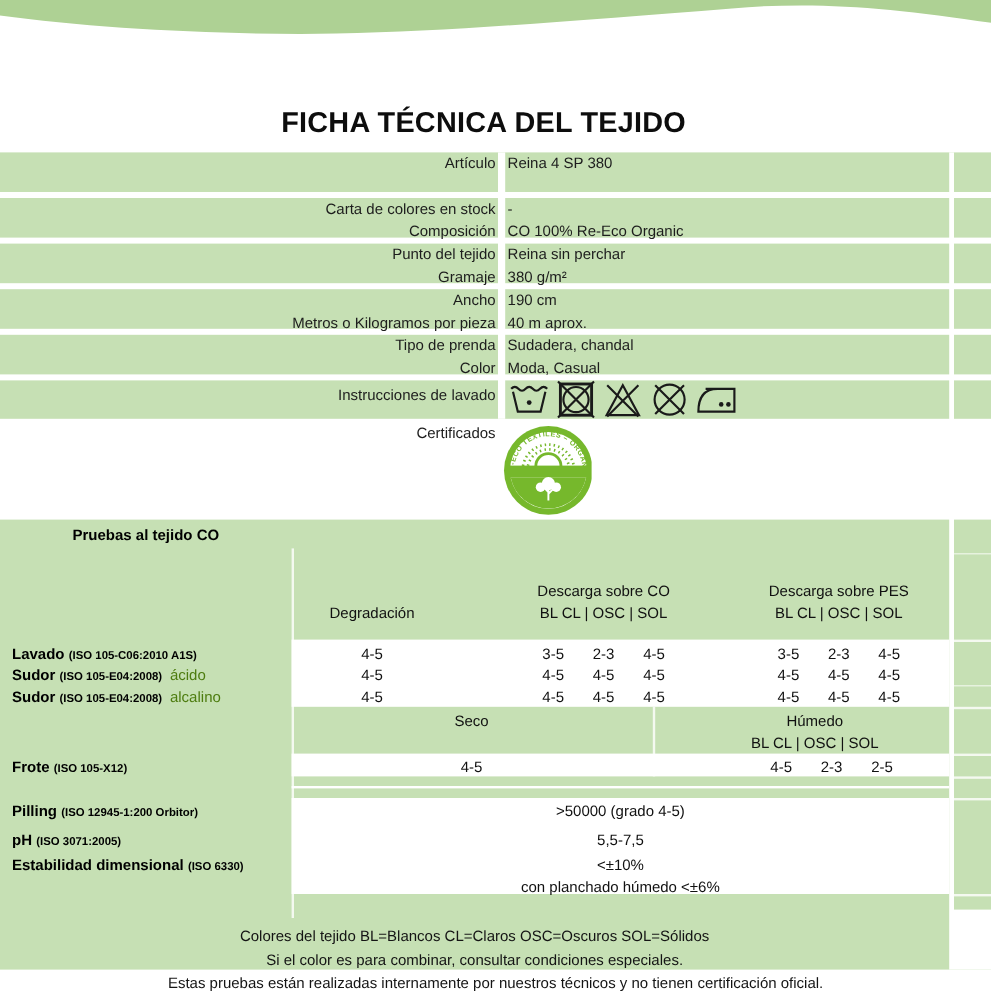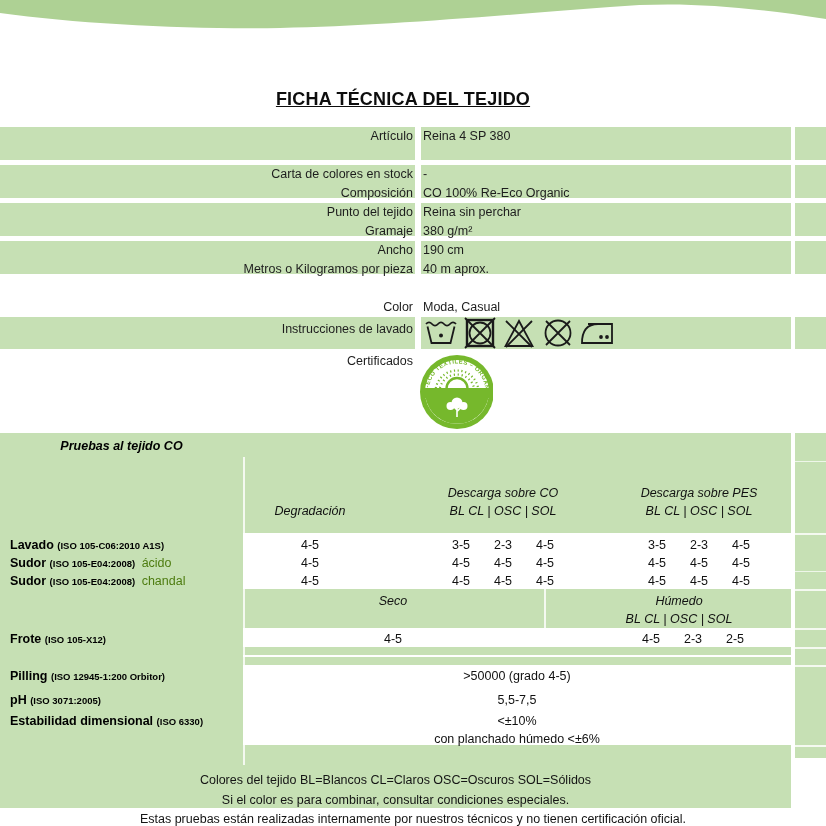--- a/index.html
+++ b/index.html
@@ -1,28 +1,28 @@
 <!DOCTYPE html>
 <html><head>
 <meta charset="utf-8">
 <style>
   html,body{margin:0;padding:0;background:#fff;}
   .sheet{position:relative;width:826px;height:826px;background:#fff;overflow:hidden;
          font-family:"Liberation Sans",sans-serif;color:#1d1d1d;}
   .abs{position:absolute;}
   .title{position:absolute;top:89px;left:0;width:806px;text-align:center;
-         font-size:18px;font-weight:bold;color:#0d0d0d;letter-spacing:.2px;text-decoration:underline;}
+         font-size:24px;font-weight:bold;color:#0d0d0d;letter-spacing:.2px;}
   .row{position:absolute;left:0;width:826px;height:33px;}
   .g{background:#c6e0b4;}
   .rlbl{position:absolute;left:0;width:413px;text-align:right;font-size:12.5px;
         line-height:19px;color:#1d1d1d;white-space:nowrap;}
   .rval{position:absolute;left:423px;font-size:12.5px;line-height:19px;
         color:#1d1d1d;white-space:nowrap;}
   .ctr{position:absolute;text-align:center;font-size:12.5px;line-height:18px;
-       color:#111;white-space:nowrap;font-style:italic;}
+       color:#111;white-space:nowrap;}
   .b{font-weight:bold;color:#000;}
   .rowlbl{position:absolute;left:10px;font-size:12.5px;line-height:18px;color:#000;
           white-space:nowrap;font-weight:bold;}
   .iso{font-size:9.5px;font-weight:bold;}
   .sfx{font-weight:normal;color:#4d7c0f;margin-left:3px;}
   .cell{position:absolute;width:60px;text-align:center;font-size:12.5px;line-height:18px;color:#111;}
   .wline{position:absolute;background:#fff;}
   .careicons{position:absolute;left:423px;top:316px;display:flex;gap:4px;}
   .careicons svg{display:block;}
   .ft{position:absolute;left:0;width:791px;text-align:center;font-size:12.5px;line-height:17px;color:#141414;}
@@ -58,20 +58,24 @@
     <span class="rlbl">Gramaje</span>
     <span class="rval">380 g/m²</span>
   </div>
   <div class="row g" style="top:241px">
     <span class="rlbl">Ancho</span>
     <span class="rval">190 cm</span>
   </div>
   <div class="row" style="top:260px">
     <span class="rlbl">Metros o Kilogramos por pieza</span>
     <span class="rval">40 m aprox.</span>
+  </div>
+  <div class="row g" style="top:279px">
+    <span class="rlbl">Tipo de prenda</span>
+    <span class="rval">Sudadera, chandal</span>
   </div>
   <div class="row" style="top:298px">
     <span class="rlbl">Color</span>
     <span class="rval">Moda, Casual</span>
   </div>
 
   <div class="row g" style="top:317px;height:32px">
     <span class="rlbl" style="top:3px">Instrucciones de lavado</span>
   </div>
   <div class="careicons">
@@ -181,21 +185,21 @@
   <div class="cell" style="left:431px;top:554px">4-5</div>
   <div class="cell" style="left:473px;top:554px">4-5</div>
   <div class="cell" style="left:515px;top:554px">4-5</div>
   <div class="cell" style="left:627px;top:554px">4-5</div>
   <div class="cell" style="left:669px;top:554px">4-5</div>
   <div class="cell" style="left:711px;top:554px">4-5</div>
 
   <div class="rowlbl" style="top:572px">
     <span>Sudor</span>
     <span class="iso">(ISO 105-E04:2008)</span>
-    <span class="sfx">chandal</span>
+    <span class="sfx">alcalino</span>
   </div>
   <div class="cell" style="left:260px;top:572px;width:100px">4-5</div>
   <div class="cell" style="left:431px;top:572px">4-5</div>
   <div class="cell" style="left:473px;top:572px">4-5</div>
   <div class="cell" style="left:515px;top:572px">4-5</div>
   <div class="cell" style="left:627px;top:572px">4-5</div>
   <div class="cell" style="left:669px;top:572px">4-5</div>
   <div class="cell" style="left:711px;top:572px">4-5</div>
 
   <div class="ctr" style="left:293px;top:592px;width:200px">Seco</div>

